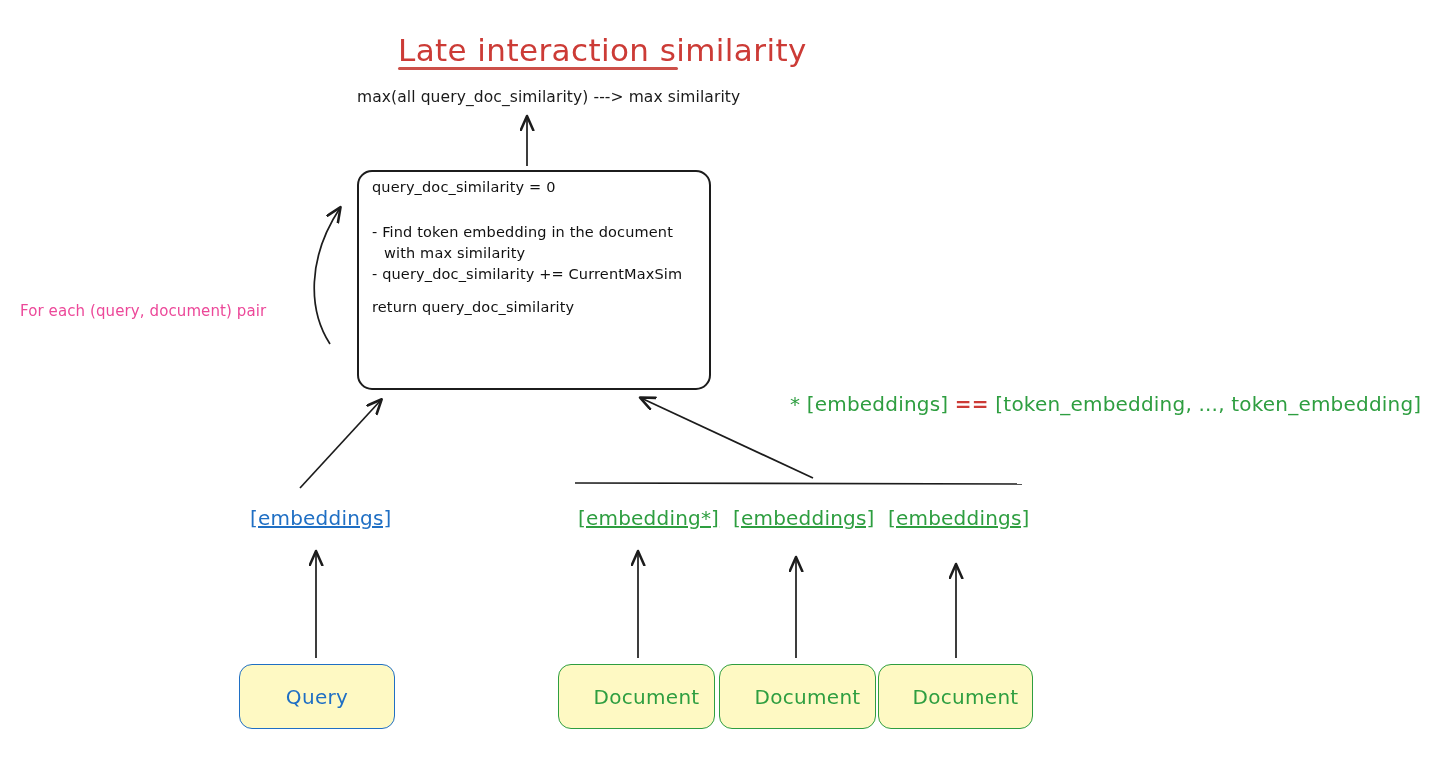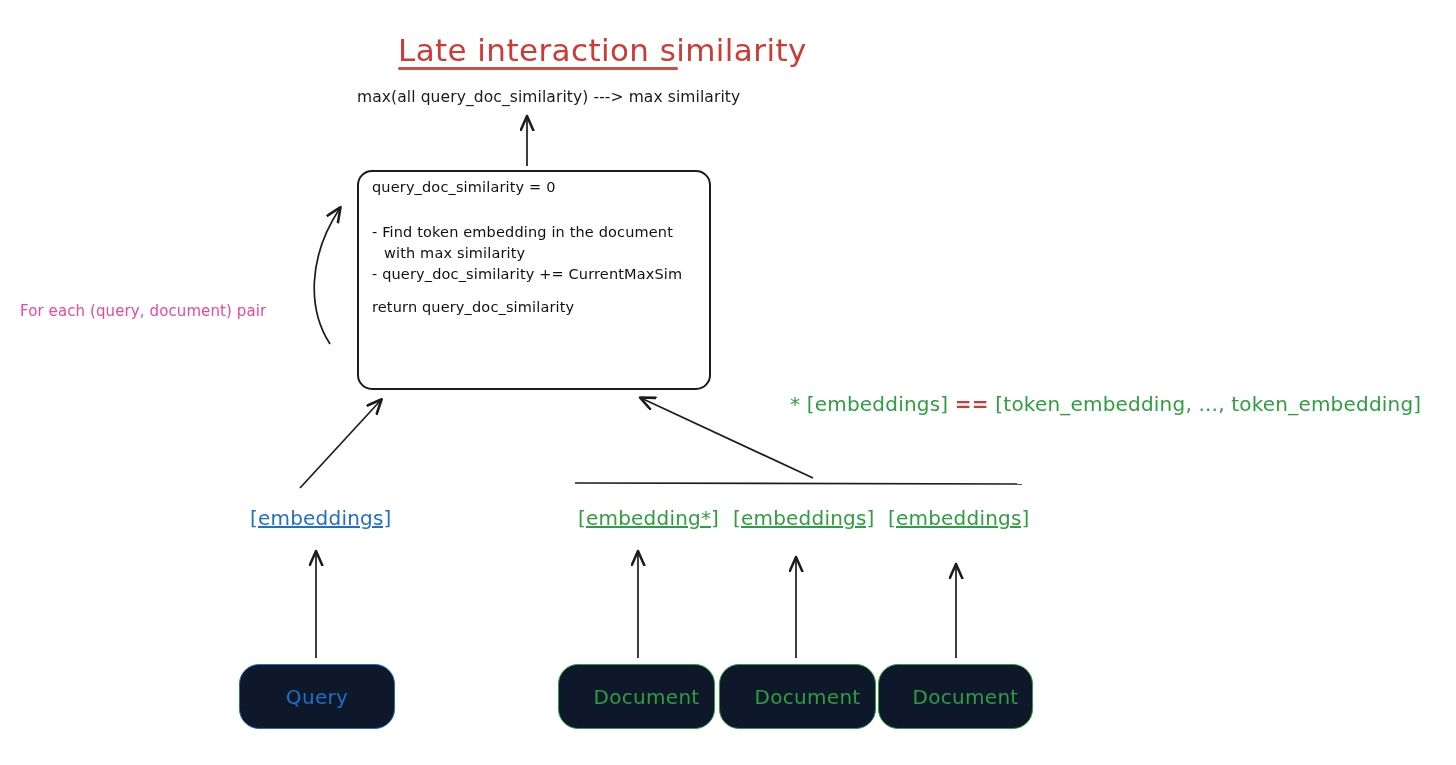--- a/index.html
+++ b/index.html
@@ -120,22 +120,22 @@
   .emb-green { color: #2e9e40; }
 
   #emb-query { left: 250px; top: 506px; }
   #emb-doc-1 { left: 578px; top: 506px; }
   #emb-doc-2 { left: 733px; top: 506px; }
   #emb-doc-3 { left: 888px; top: 506px; }
 
   
   .src-box {
     box-sizing: border-box;
-    border-radius: 20px;
-    background: #0f172a;
+    border-radius: 13px;
+    background: #fef9c3;
     display: flex;
     align-items: center;
     justify-content: center;
     font-size: 20px;
     letter-spacing: 0.3px;
   }
   .src-query {
     border: 1.8px solid #1f6fc4;
     color: #1f6fc4;
   }

